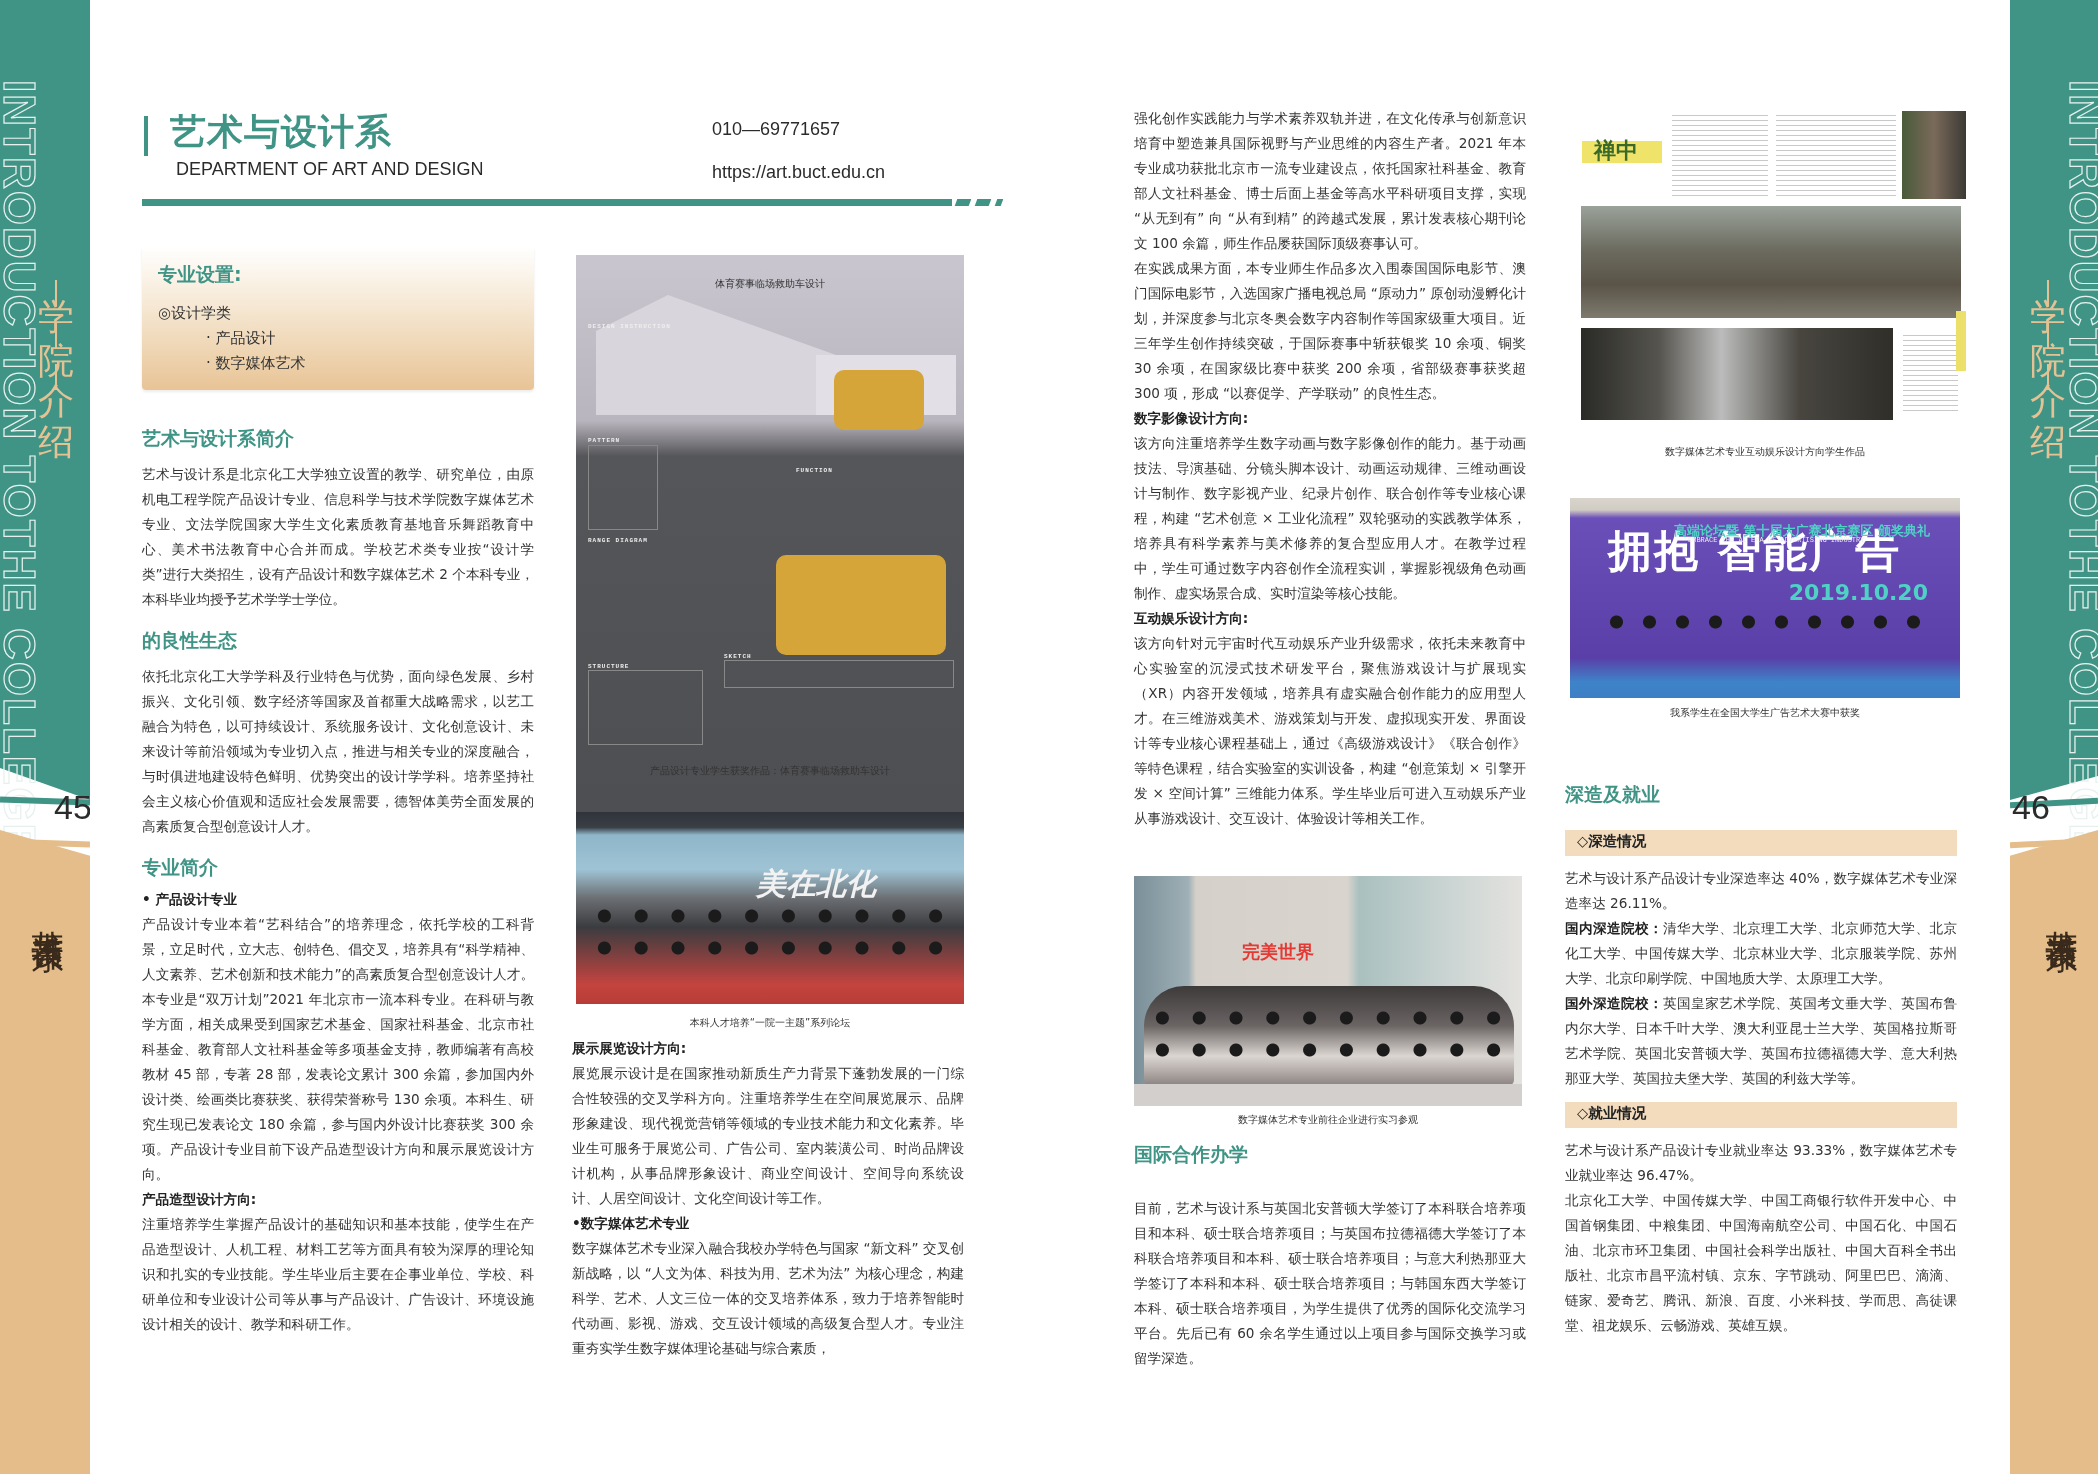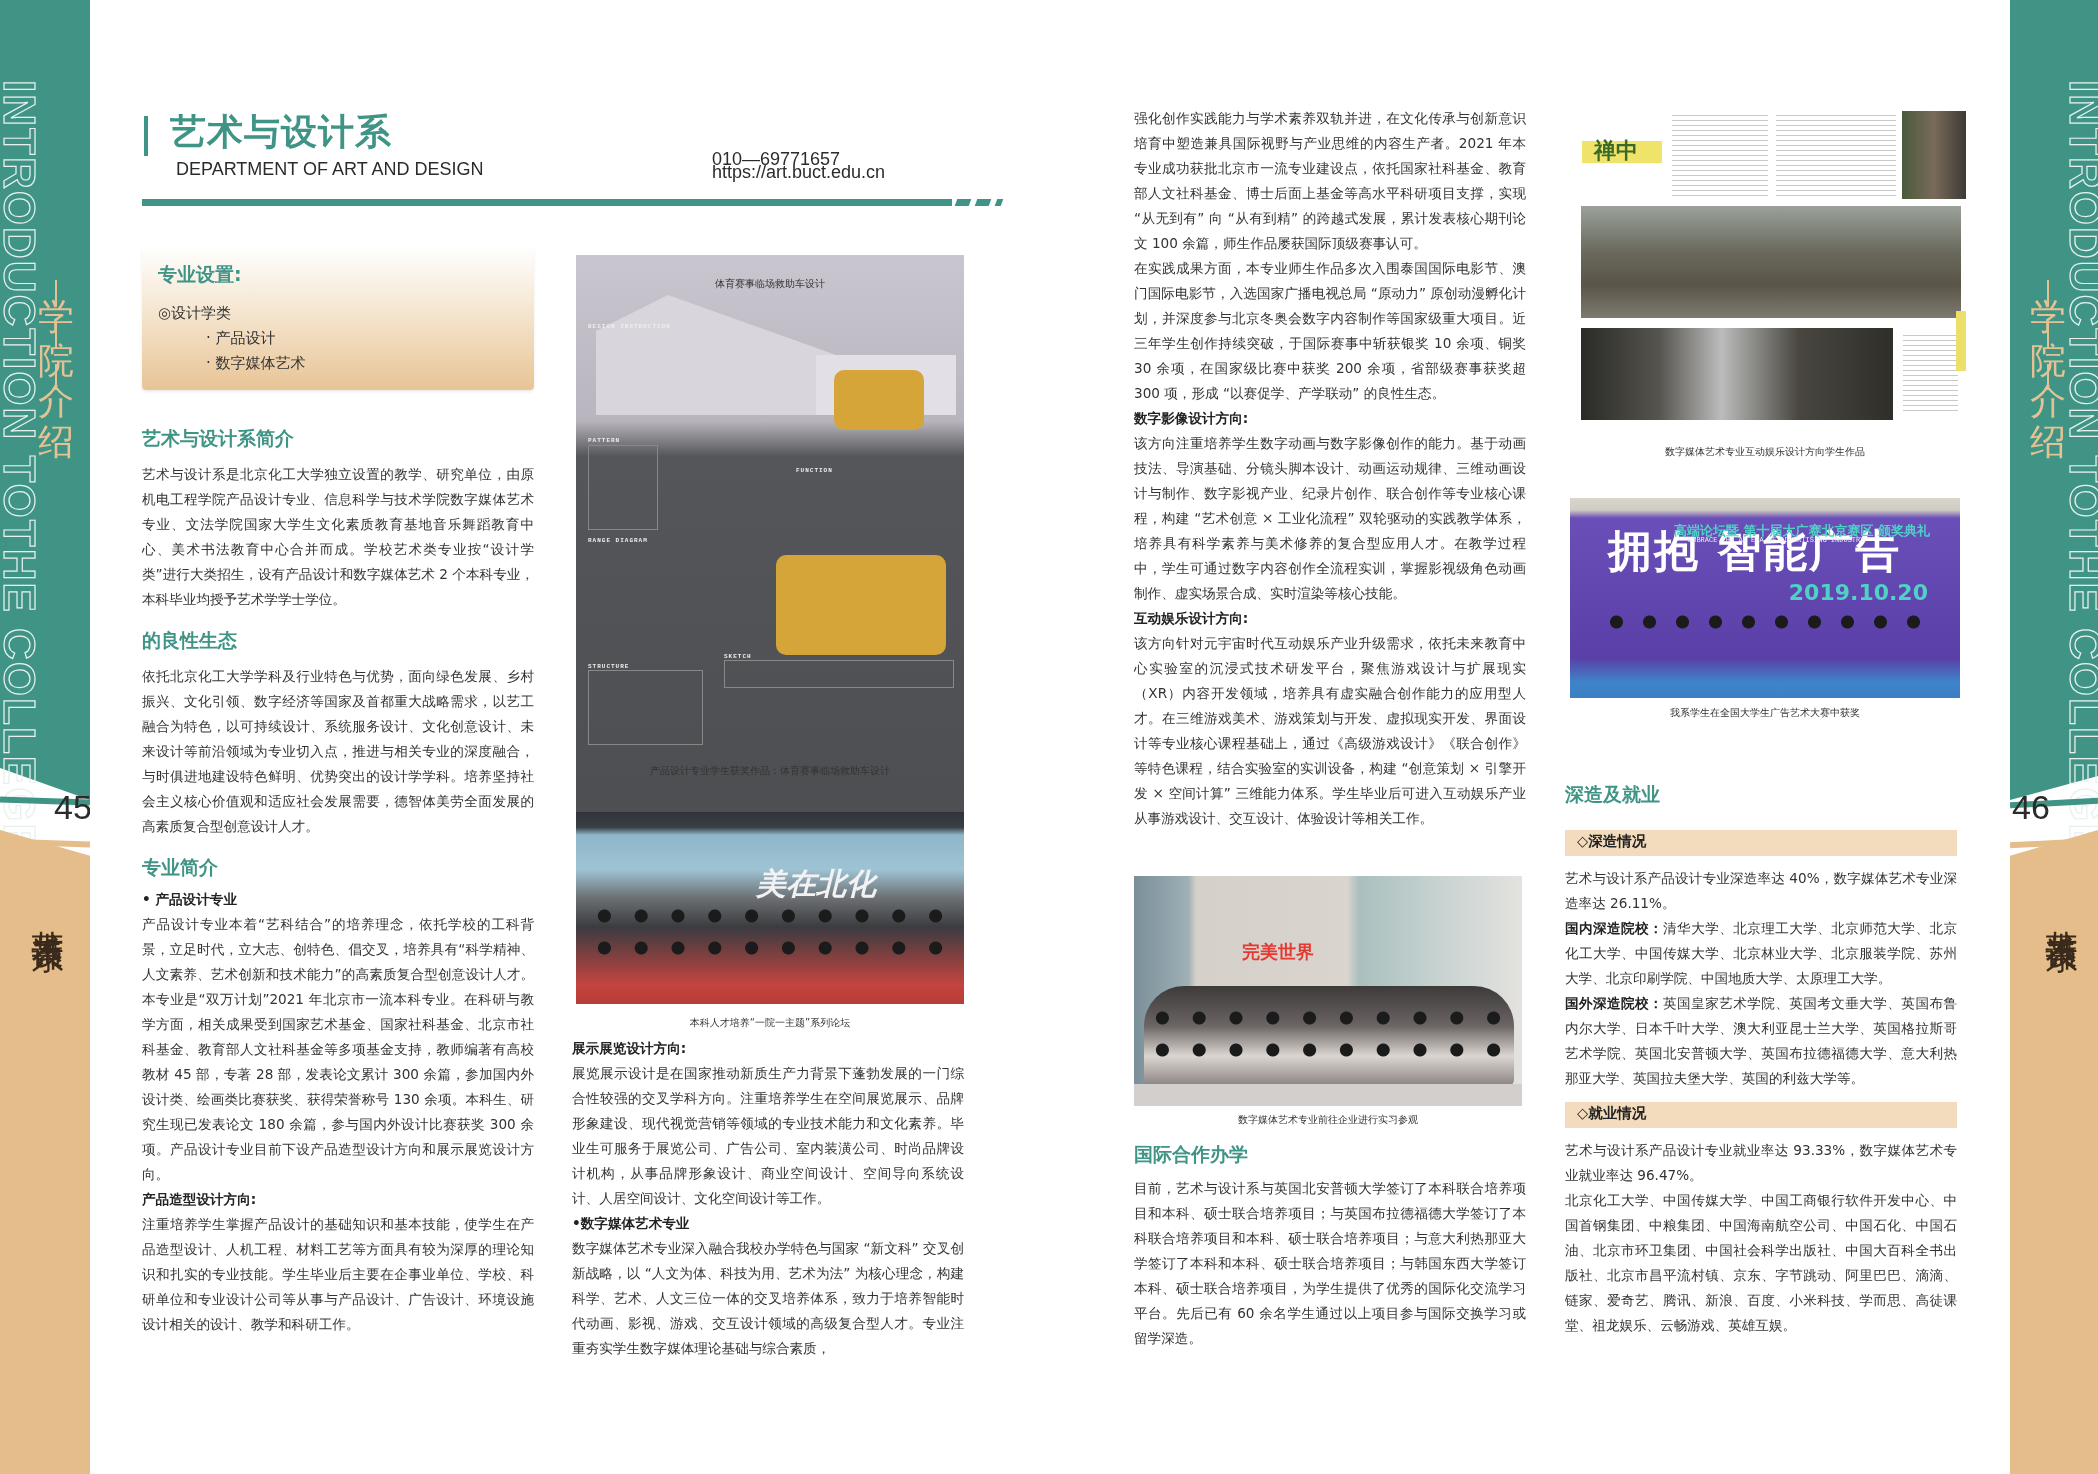--- a/index.html
+++ b/index.html
@@ -46,21 +46,21 @@
   .cn-vert-dark {
     position: absolute; writing-mode: vertical-rl; font-size: 32px; color: #3a2a1c; letter-spacing: 2px;
   }
   .band-left .cn-vert-dark { left: 26px; top: 905px; }
   .band-right .cn-vert-dark { left: 30px; top: 905px; }
 
   
   .title-bar { position: absolute; left: 144px; top: 116px; width: 4px; height: 40px; background: #3f9486; }
   .title-cn { position: absolute; left: 170px; top: 108px; font-size: 36px; font-weight: bold; color: #3f9486; letter-spacing: 1px; }
   .title-en { position: absolute; left: 176px; top: 159px; font-family: "Liberation Sans", sans-serif; font-size: 18px; color: #2b2b2b; }
-  .contact-phone { position: absolute; left: 712px; top: 149px; font-family: "Liberation Sans", sans-serif; font-size: 18px; color: #2b2b2b; }
+  .contact-phone { position: absolute; left: 712px; top: 119px; font-family: "Liberation Sans", sans-serif; font-size: 18px; color: #2b2b2b; }
   .contact-url { position: absolute; left: 712px; top: 162px; font-family: "Liberation Sans", sans-serif; font-size: 18px; color: #2b2b2b; }
   .header-rule { position: absolute; left: 142px; top: 199px; width: 810px; height: 7px; background: #3f9486; }
   .header-dashes { position: absolute; left: 956px; top: 199px; display: flex; gap: 6px; }
   .header-dashes span { display: block; width: 14px; height: 7px; background: #3f9486; transform: skewX(-20deg); }
   .header-dashes span:last-child { width: 6px; }
 
   
   .majors-box {
     position: absolute; left: 142px; top: 246px; width: 392px; height: 144px;
     background: linear-gradient(180deg, #ffffff 0%, #f5e6d0 45%, #e8c496 100%);
@@ -240,21 +240,21 @@
   <div class="sign">完美世界</div>
   <div class="crowd"></div>
   <div class="people" style="top:118px;"></div>
   <div class="people" style="top:150px;"></div>
   <div class="floor"></div>
 </div>
 <div class="caption" style="left:1134px; top:1113px; width:388px;">数字媒体艺术专业前往企业进行实习参观</div>
 
 <div class="col" style="left:1134px; top:1140px; width:392px;">
   <div class="h-green">国际合作办学</div>
-  <p style="margin-top:8px">目前，艺术与设计系与英国北安普顿大学签订了本科联合培养项目和本科、硕士联合培养项目；与英国布拉德福德大学签订了本科联合培养项目和本科、硕士联合培养项目；与意大利热那亚大学签订了本科和本科、硕士联合培养项目；与韩国东西大学签订本科、硕士联合培养项目，为学生提供了优秀的国际化交流学习平台。先后已有 60 余名学生通过以上项目参与国际交换学习或留学深造。</p>
+  <p style="margin-top:28px">目前，艺术与设计系与英国北安普顿大学签订了本科联合培养项目和本科、硕士联合培养项目；与英国布拉德福德大学签订了本科联合培养项目和本科、硕士联合培养项目；与意大利热那亚大学签订了本科和本科、硕士联合培养项目；与韩国东西大学签订本科、硕士联合培养项目，为学生提供了优秀的国际化交流学习平台。先后已有 60 余名学生通过以上项目参与国际交换学习或留学深造。</p>
 </div>
 
 <div class="photo ph-game">
   <div class="logo"></div>
   <div class="logo-t">禅中</div>
   <div class="txt" style="left:96px; width:96px;"></div>
   <div class="txt" style="left:200px; width:120px;"></div>
   <div class="cliff"></div>
   <div class="scene1"></div>
   <div class="scene2"></div>

